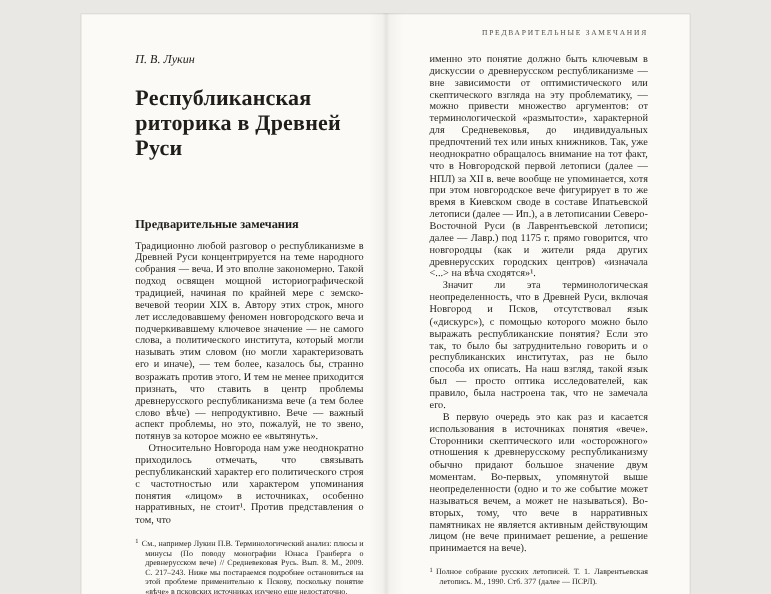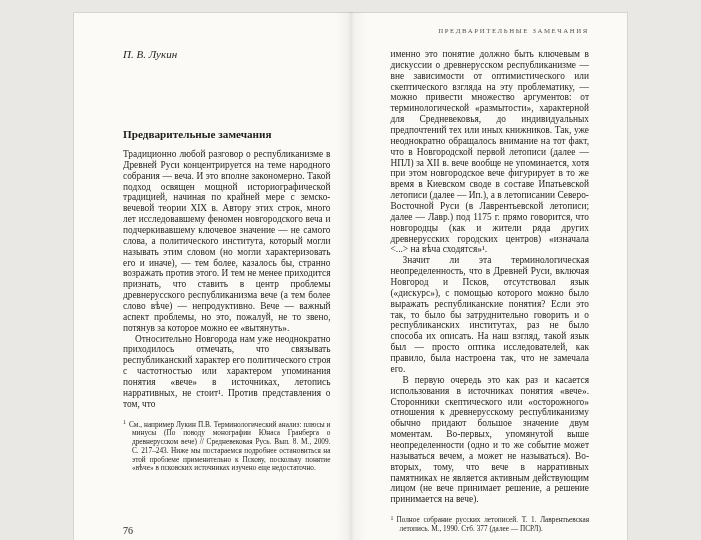--- a/index.html
+++ b/index.html
@@ -112,26 +112,27 @@
 </style>
 </head>
 <body>
 
 <div class="spread" style="--paper: #fbfaf7; --ink: #211e1a;">
 
   <div class="page page-left">
     <div class="author">П. В. Лукин</div>
 
 
+    <h1 class="chapter-title">Республиканская риторика в Древней Руси</h1>
 
     <h2 class="section-heading">Предварительные замечания</h2>
 
     <div class="body-text">
       <p class="para flush">Традиционно любой разговор о республиканизме в Древней Руси концентрируется на теме народного собрания — веча. И это вполне закономерно. Такой подход освящен мощной историографической традицией, начиная по крайней мере с земско-вечевой теории XIX в. Автору этих строк, много лет исследовавшему феномен новгородского веча и подчеркивавшему ключевое значение — не самого слова, а политического института, который могли называть этим словом (но могли характеризовать его и иначе), — тем более, казалось бы, странно возражать против этого. И тем не менее приходится признать, что ставить в центр проблемы древнерусского республиканизма вече (а тем более слово вѣче) — непродуктивно. Вече — важный аспект проблемы, но это, пожалуй, не то звено, потянув за которое можно ее «вытянуть».</p>
-      <p class="para">Относительно Новгорода нам уже неоднократно приходилось отмечать, что связывать республиканский характер его политического строя с частотностью или характером упоминания понятия «вече» в источниках, летопись нарративных, не стоит¹. Против представления о том, что</p>
+      <p class="para">Относительно Новгорода нам уже неоднократно приходилось отмечать, что связывать республиканский характер его политического строя с частотностью или характером упоминания понятия «лицом» в источниках, особенно нарративных, не стоит¹. Против представления о том, что</p>
     </div>
 
     <div class="footnotes">
       <p class="footnote"><span class="fn-marker">1</span><span>См., например Лукин П.В. Терминологический анализ: плюсы и минусы (По поводу монографии Юнаса Гранберга о древнерусском вече) // Средневековая Русь. Вып. 8. М., 2009. С. 217–243. Ниже мы постараемся подробнее остановиться на этой проблеме применительно к Пскову, поскольку понятие «вѣче» в псковских источниках изучено еще недостаточно.</span></p>
     </div>
 
     <div class="page-number pn-left">76</div>
   </div>
 
   <div class="page page-right">

